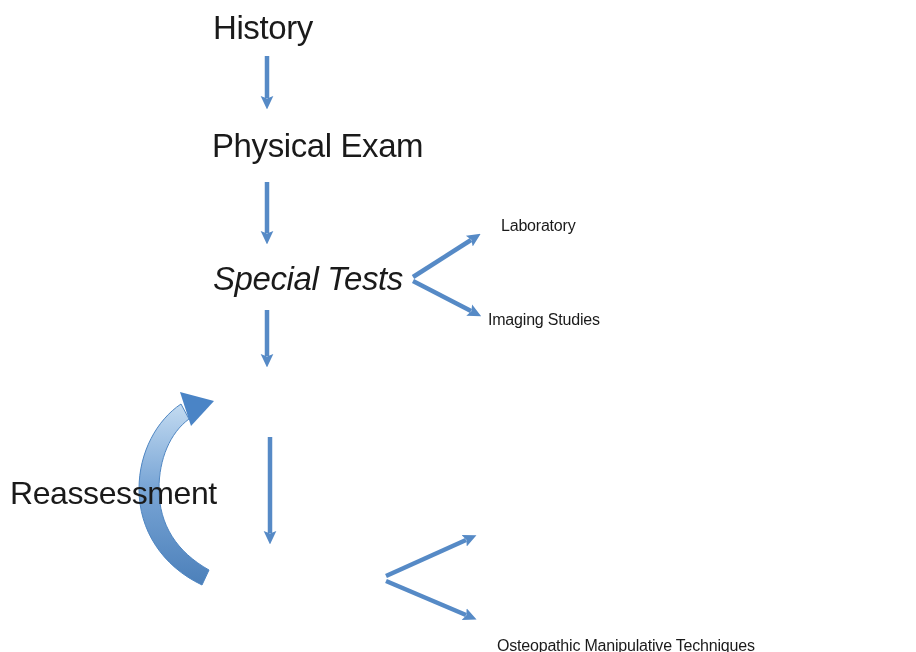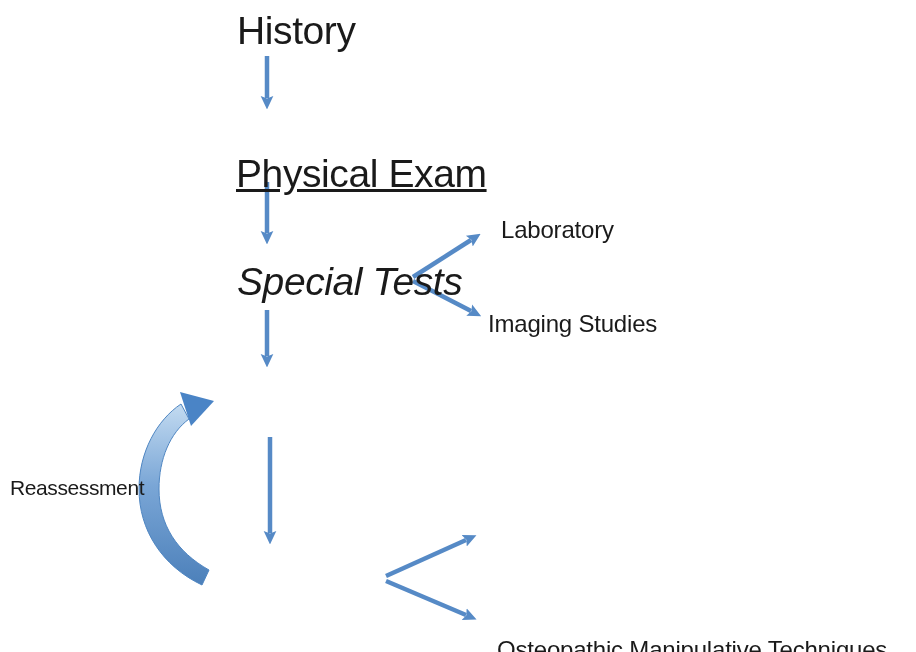--- a/index.html
+++ b/index.html
@@ -12,23 +12,23 @@
     overflow:hidden;
   }
   .canvas svg{position:absolute;left:0;top:0;}
   .node{
     position:absolute;
     white-space:nowrap;
     line-height:1.1;
     letter-spacing:-0.4px;
     z-index:2;
   }
-  .lvl1{font-size:39px;margin-left:24px;}
-  .lvl2{font-size:24px;letter-spacing:-0.2px;}
-  .side{font-size:21px;}
+  .lvl1{font-size:33px;}
+  .lvl2{font-size:16px;letter-spacing:-0.2px;}
+  .side{font-size:32px;}
 </style>
 </head>
 <body>
 
 <div class="canvas">
 
   <svg width="916" height="652" viewBox="0 0 916 652">
     <defs>
       <marker id="ah" viewBox="0 0 10 10" refX="1.5" refY="5" markerWidth="3" markerHeight="4" orient="auto-start-reverse">
         <path d="M0,0.3 L10,5 L0,9.7 L1.8,5 Z" fill="#568AC6"></path>
@@ -58,21 +58,21 @@
                L 189 419
                C 170 433, 159 459, 159 489
                C 159 525, 177 552, 209 570
                Z" fill="url(#crescentGrad)" stroke="#4f86c2" stroke-width="1"></path>
       <path d="M 214 401 L 180 392 L 191 426 Z" fill="#4a84c6"></path>
     </g>
   </svg>
 
   <div class="node lvl1" style="left:213px;top:10px;">History</div>
 
-  <div class="node lvl1" style="left:212px;top:153px;text-decoration:underline;">Physical Exam</div>
+  <div class="node lvl1" style="left:212px;top:128px;">Physical Exam</div>
 
   <div class="node lvl1" style="left:213px;top:261px;font-style:italic;">Special Tests</div>
 
   <div class="node lvl2" style="left:501px;top:217px;">Laboratory</div>
 
   <div class="node lvl2" style="left:488px;top:311px;">Imaging Studies</div>
 
 
   <div class="node side" style="left:10px;top:476px;">Reassessment</div>
 

